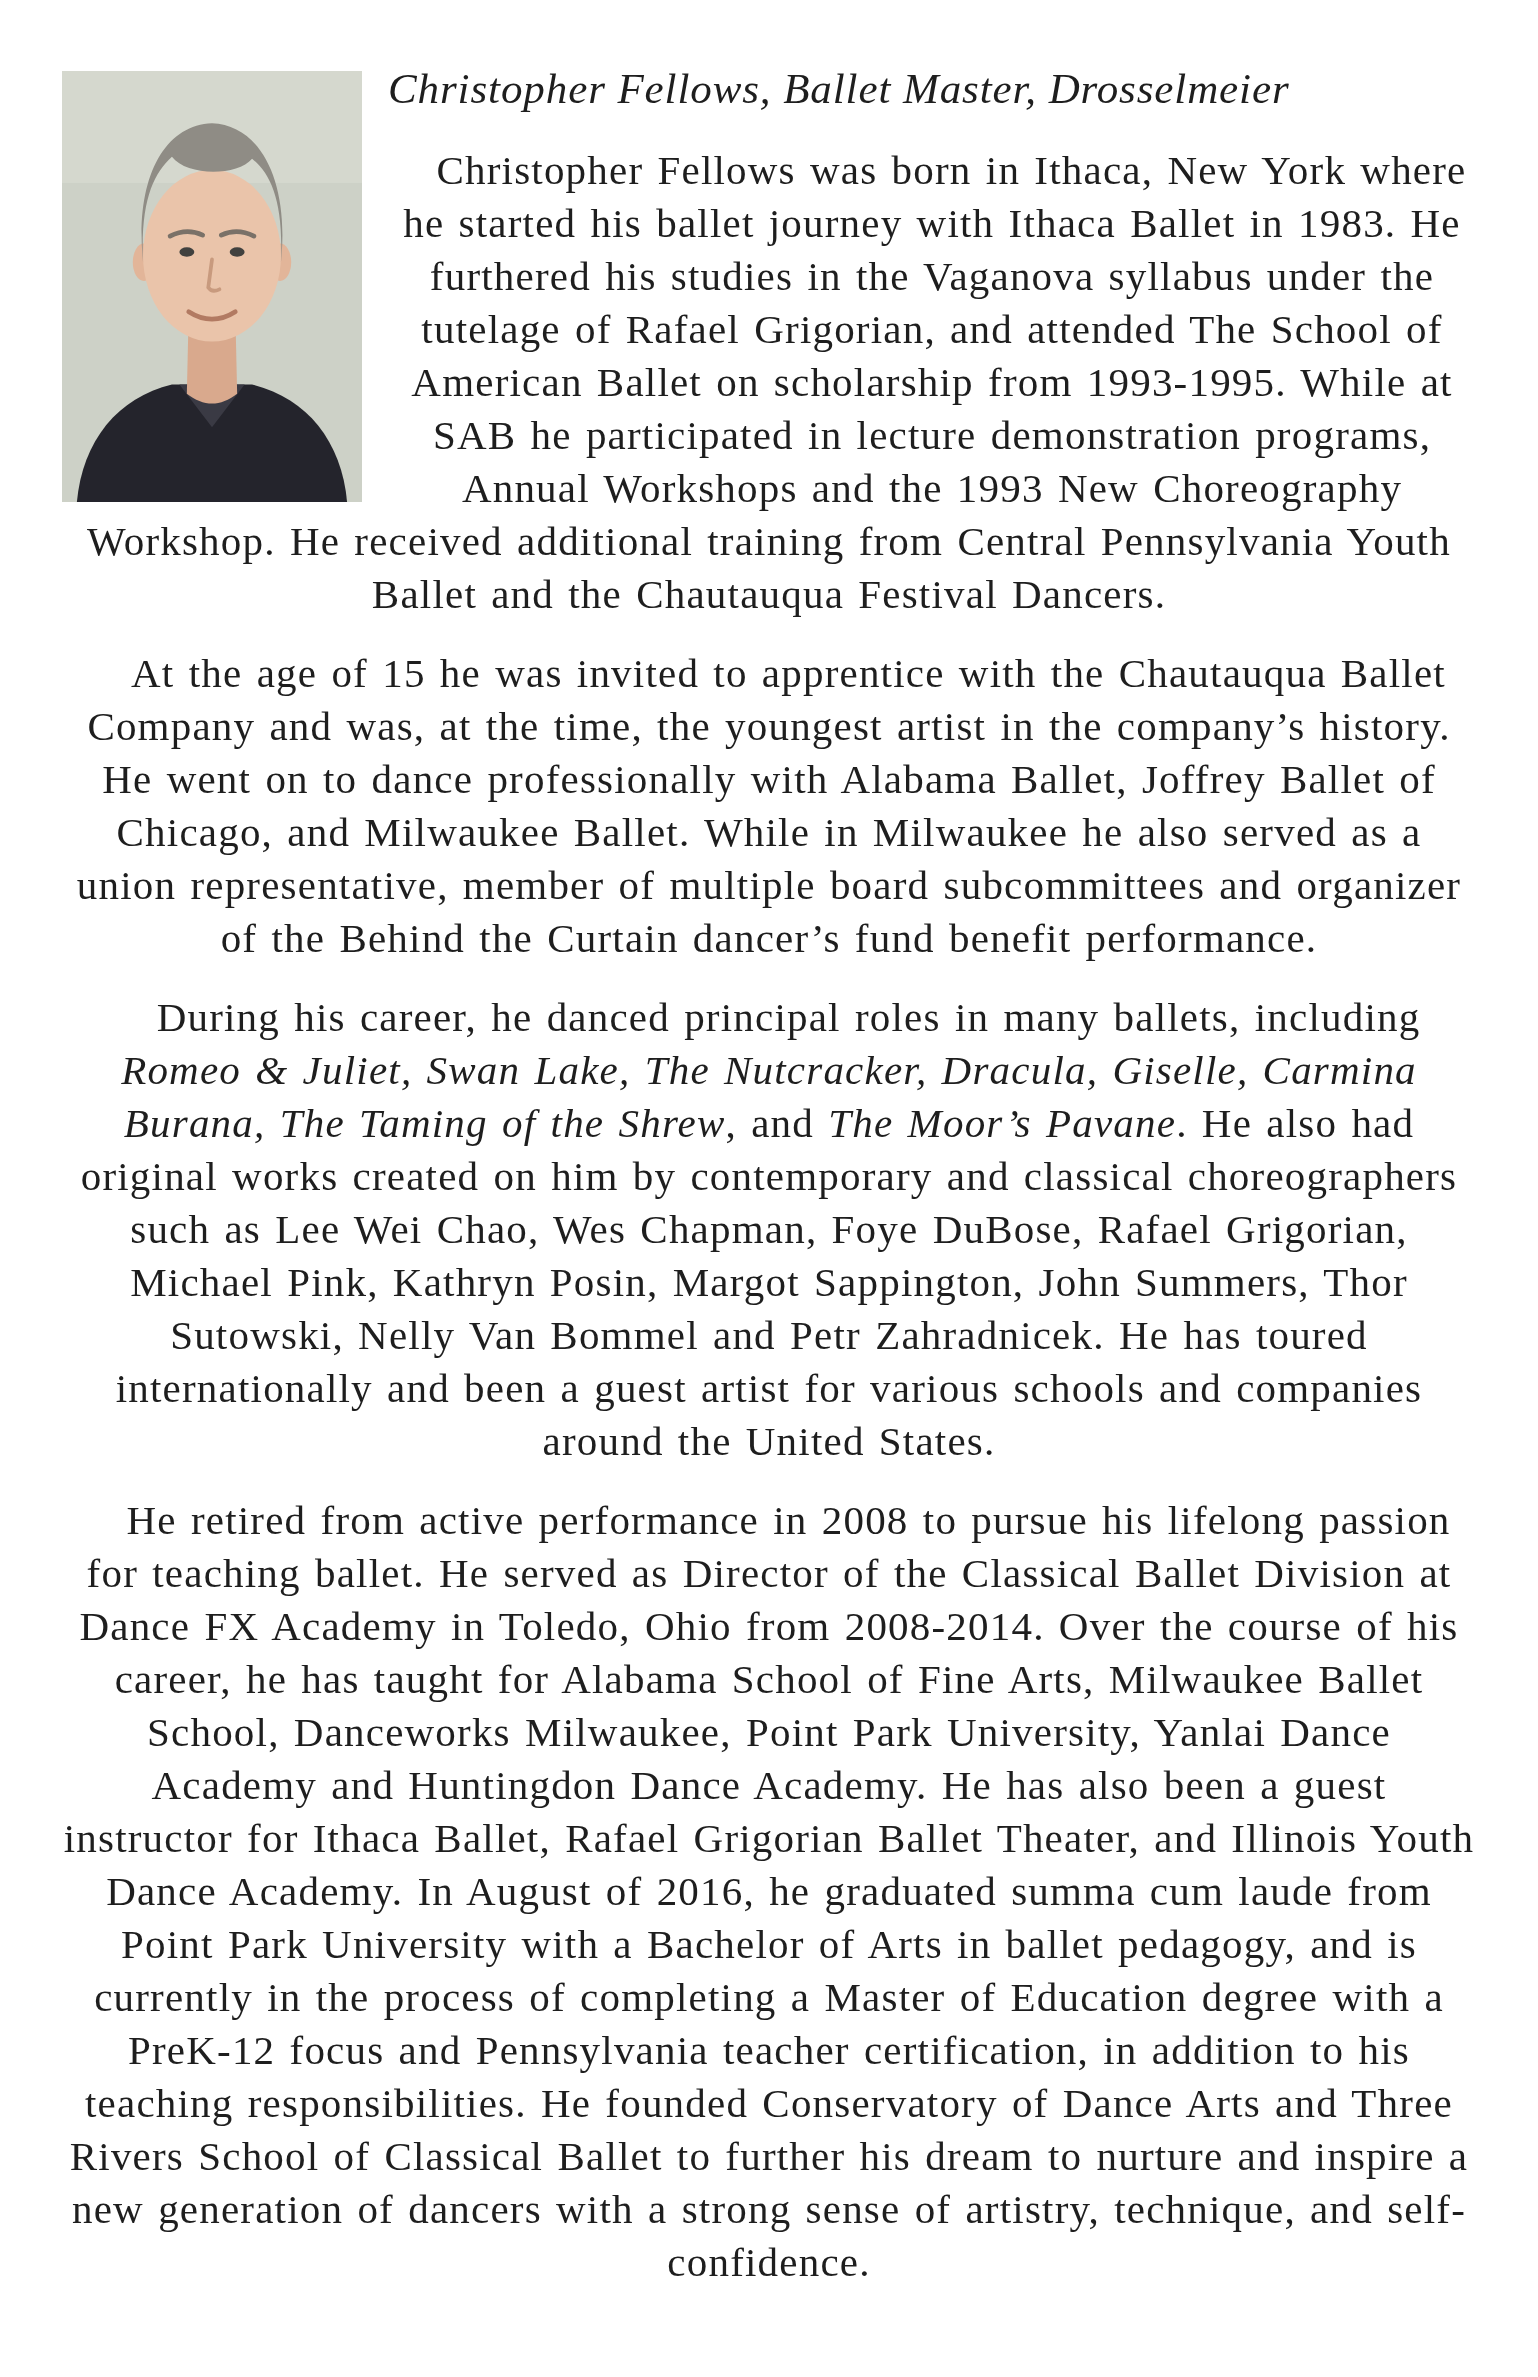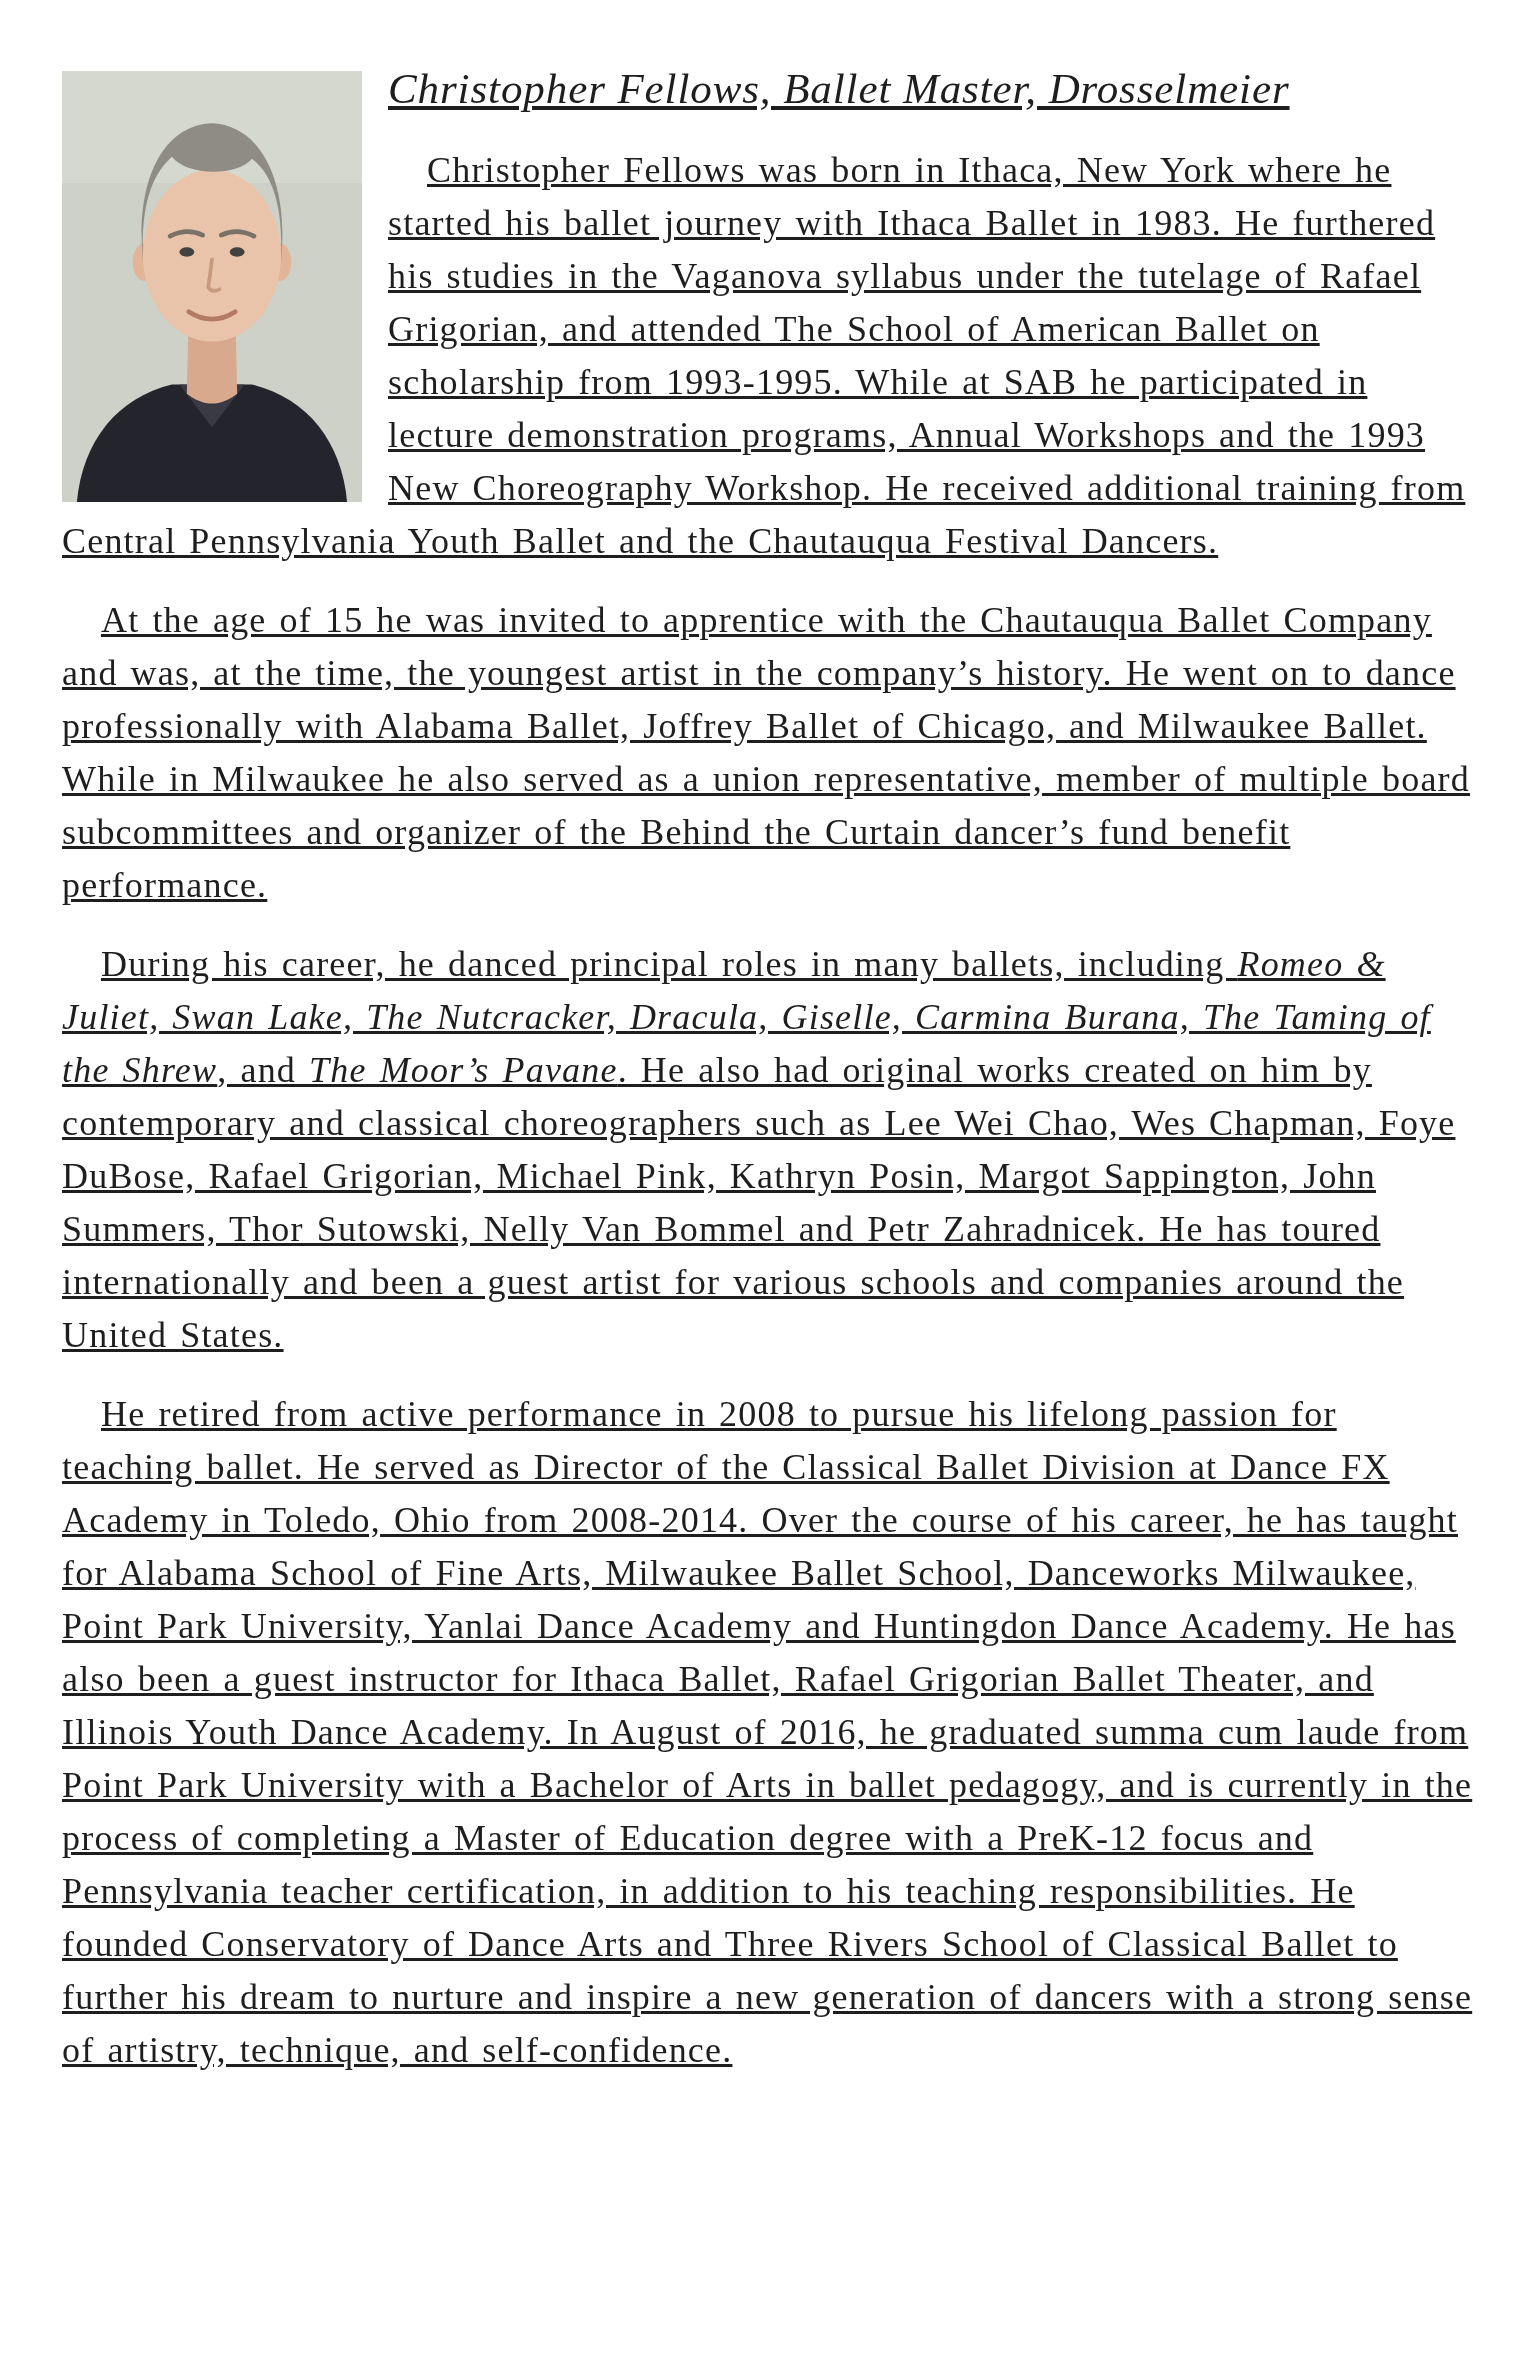--- a/index.html
+++ b/index.html
@@ -6,46 +6,45 @@
   html, body { background: #ffffff; }
   body {
     width: 1538px;
     height: 2377px;
     overflow: hidden;
     font-family: "Liberation Serif", serif;
     color: #1e1e1e;
   }
   .page {
     padding: 56px 62px 0 62px;
-    text-decoration: underline;
   }
   .photo {
     float: left;
     width: 300px;
     height: 431px;
     margin: 15px 26px 11.2px 0;
     display: block;
   }
   h1.title {
     font-style: italic;
     font-weight: normal;
     font-size: 43px;
     letter-spacing: 0.9px;
     line-height: 54px;
     margin: 5.6px 0 28px 0;
     color: #1e1e1e;
   }
   p.body-text {
-    font-size: 36px;
+    font-size: 41px;
     line-height: 53px;
     letter-spacing: 1.2px;
     word-spacing: 2.8px;
     text-indent: 39px;
     margin-bottom: 26px;
-    text-align: left;
+    text-align: center;
   }
   .it { font-style: italic; }
 </style>
 </head>
 <body>
 
 <div class="page">
 
   <svg class="photo" viewBox="0 0 322 462" preserveAspectRatio="none" role="img" aria-label="Headshot photo of Christopher Fellows">
     <rect width="322" height="462" fill="#cdd1c7"></rect>

